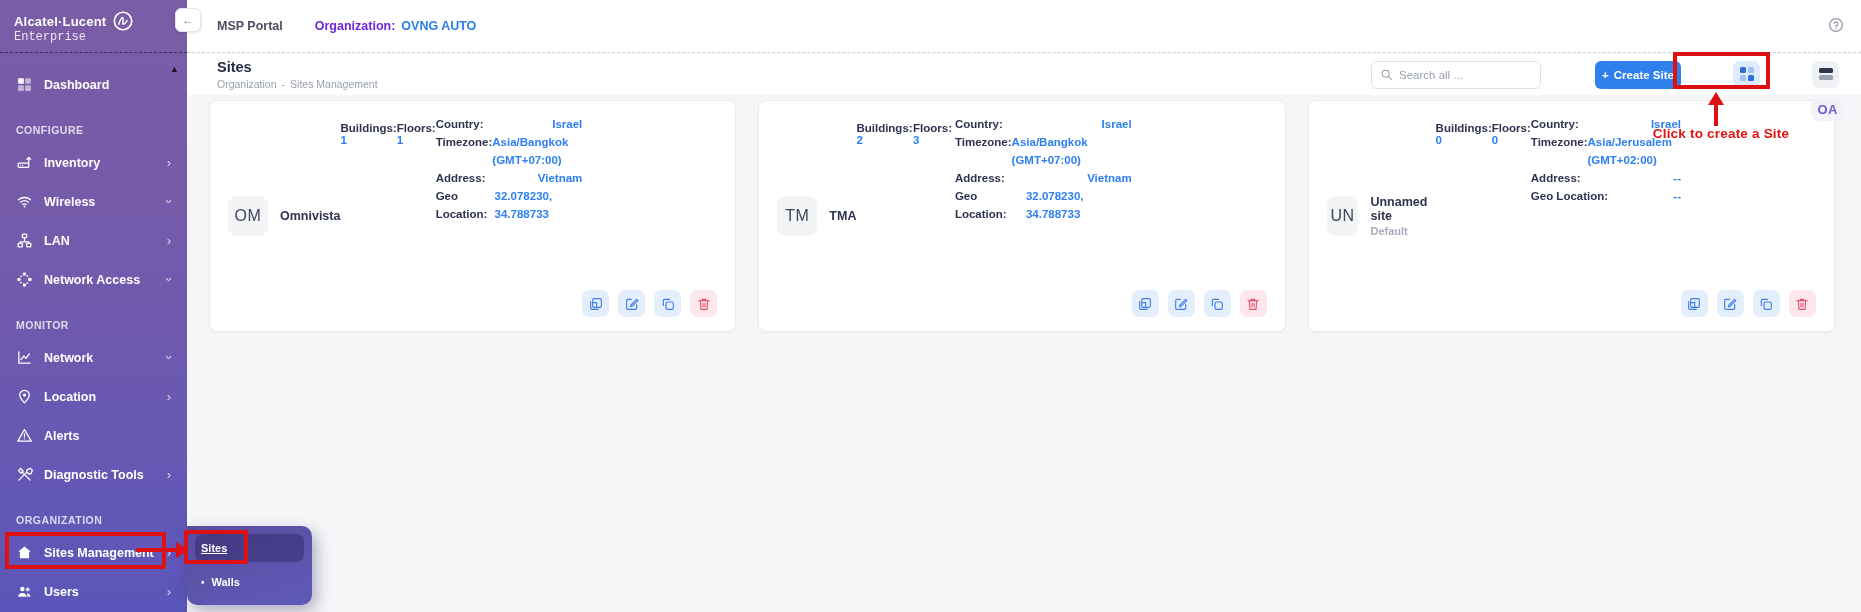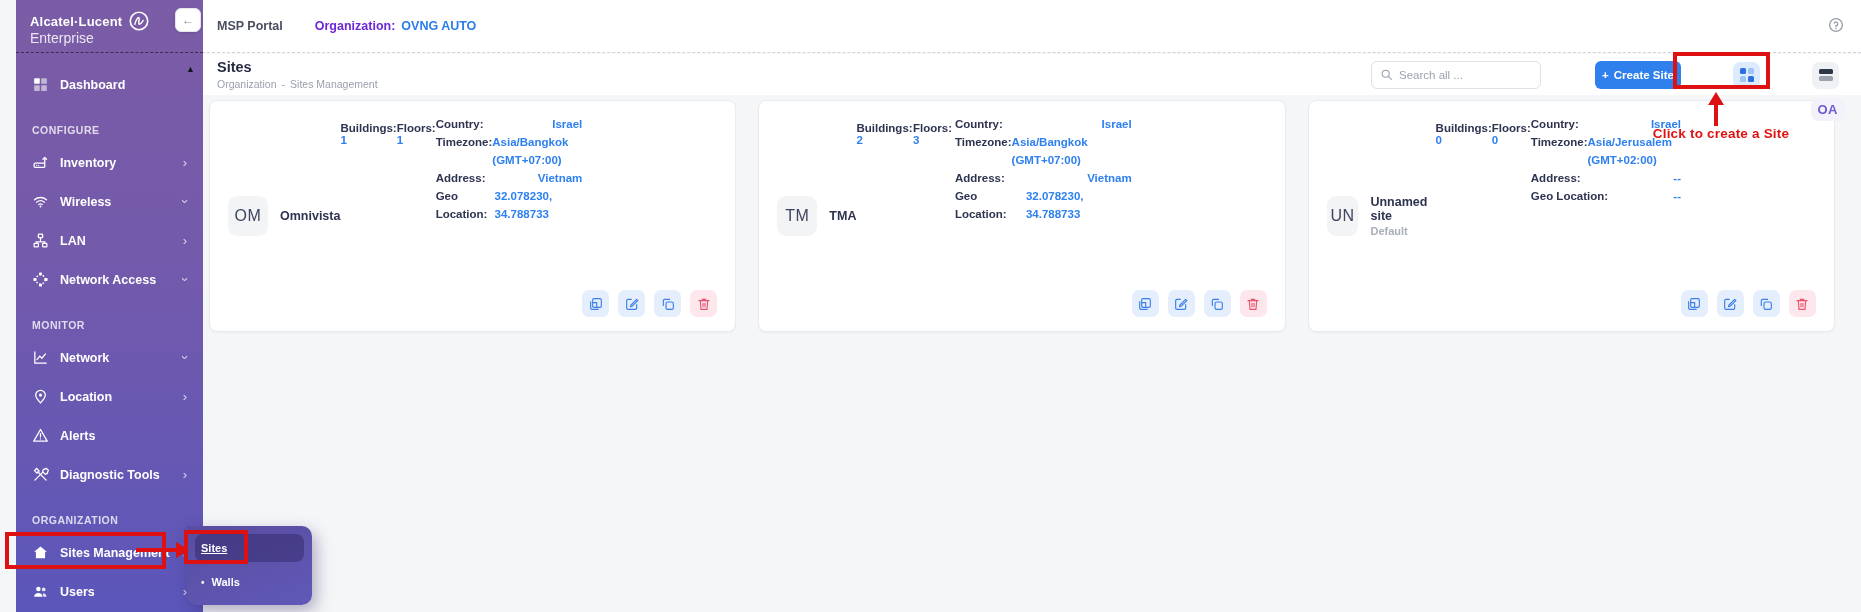--- a/index.html
+++ b/index.html
@@ -1,25 +1,25 @@
 <!DOCTYPE html>
 <html><head>
 <meta charset="utf-8">
 <style>
   * { margin:0; padding:0; box-sizing:border-box; }
   html,body { width:1861px; height:612px; font-family:"Liberation Sans", sans-serif; background:#f5f6f8; overflow:hidden; position:relative; }
 
   
-  .sidebar { position:absolute; left:16px; top:0; width:187px; height:612px;
+  .sidebar { position:absolute; left:0; top:0; width:187px; height:612px;
     background:linear-gradient(180deg,#7b5ca6 0%,#745aab 40%,#6658b3 75%,#5b56ba 100%); z-index:20; }
   .logo-area { height:53px; padding:10px 0 0 14px; border-bottom:1px dashed rgba(25,20,40,.65); }
   .logo-row { display:flex; align-items:center; gap:6px; }
   .brand-name { color:#fff; font-size:13px; font-weight:700; letter-spacing:.2px; }
   .logo-mark { width:22px; height:22px; }
-  .brand-sub { color:rgba(255,255,255,.85); font-size:14px; margin-top:-2px; }
+  .brand-sub { color:rgba(255,255,255,.85); font-size:12px; margin-top:-2px;font-family:Liberation Mono, monospace; }
   .menu { padding-top:12px; }
   .section-header { margin:20px 16px 6px; height:13px; line-height:13px; font-size:10.5px; font-weight:700; letter-spacing:.5px; color:rgba(255,255,255,.78); }
   .side-item { height:39px; display:flex; align-items:center; gap:11px; padding:0 16px; color:#fff; font-size:12.5px; font-weight:700; cursor:pointer; }
   .side-icon { width:17px; height:17px; flex:0 0 17px; color:#fff; }
   .side-label { flex:1; white-space:nowrap; }
   .side-chevron { font-size:13px; color:rgba(255,255,255,.75); font-weight:400; display:inline-block; }
   .side-chevron.down { transform:rotate(90deg); }
   .scroll-up { position:absolute; left:170px; top:64px; color:#15151f; font-size:9px; z-index:22; }
   .collapse-btn { position:absolute; left:175px; top:8px; width:26px; height:24px; background:#fff; border:1px solid #e3e5eb;
     border-radius:6px; box-shadow:0 1px 3px rgba(0,0,0,.12); color:#8a90a0; font-size:12px; display:flex; align-items:center; justify-content:center; z-index:30; cursor:pointer; }
@@ -35,21 +35,21 @@
   .yt-icon { width:23px; height:16px; background:#ff0000; border-radius:4px; display:flex; align-items:center; justify-content:center; cursor:pointer; }
   .yt-play { width:0; height:0; border-left:6px solid #fff; border-top:4px solid transparent; border-bottom:4px solid transparent; margin-left:1px; }
   .avatar-chip { background:#f3f2fa; border-radius:8px; padding:4px 7px; font-size:13px; font-weight:700; color:#6f5bd0; letter-spacing:.5px; cursor:pointer; }
 
   
   .header-band { position:absolute; left:187px; top:54px; right:0; height:41px; background:#fff;
     display:flex; align-items:center; padding:0 22px 0 30px; z-index:10; }
   .page-title { font-size:14.5px; font-weight:700; color:#262a43; line-height:15px; }
   .breadcrumb { font-size:10.5px; color:#9aa1ad; margin-top:3px; }
   .breadcrumb .sep { margin:0 5px; }
-  .header-controls { margin-left:auto; display:flex; align-items:flex-end;gap:40px; }
+  .header-controls { margin-left:auto; display:flex; align-items:flex-start;gap:40px; }
   .search-box { width:170px; height:28px; border:1px solid #dde1e8; border-radius:6px; background:#fff;
     display:flex; align-items:center; padding:0 8px; gap:6px; }
   .search-box svg { width:13px; height:13px; color:#9aa1ad; flex:0 0 13px; }
   .search-box input { border:none; outline:none; width:100%; font-size:11.5px; color:#444; font-family:"Liberation Sans",sans-serif; background:transparent; }
   .search-box input::placeholder { color:#9aa1ad; }
   .create-btn { margin-left:14px; width:86px; height:28px; background:#2f80ed; color:#fff; border:none; border-radius:6px;
     font-size:11.5px; font-weight:700; cursor:pointer; display:flex; align-items:center; justify-content:center; gap:5px; font-family:"Liberation Sans",sans-serif; }
   .view-toggle { width:27px; height:27px; border-radius:7px; display:flex; align-items:center; justify-content:center; margin-left:12px; cursor:pointer; }
   .view-toggle.grid { background:#dcebfd; }
   .grid-squares { display:grid; grid-template-columns:6px 6px; grid-template-rows:6px 6px; gap:2px; }

